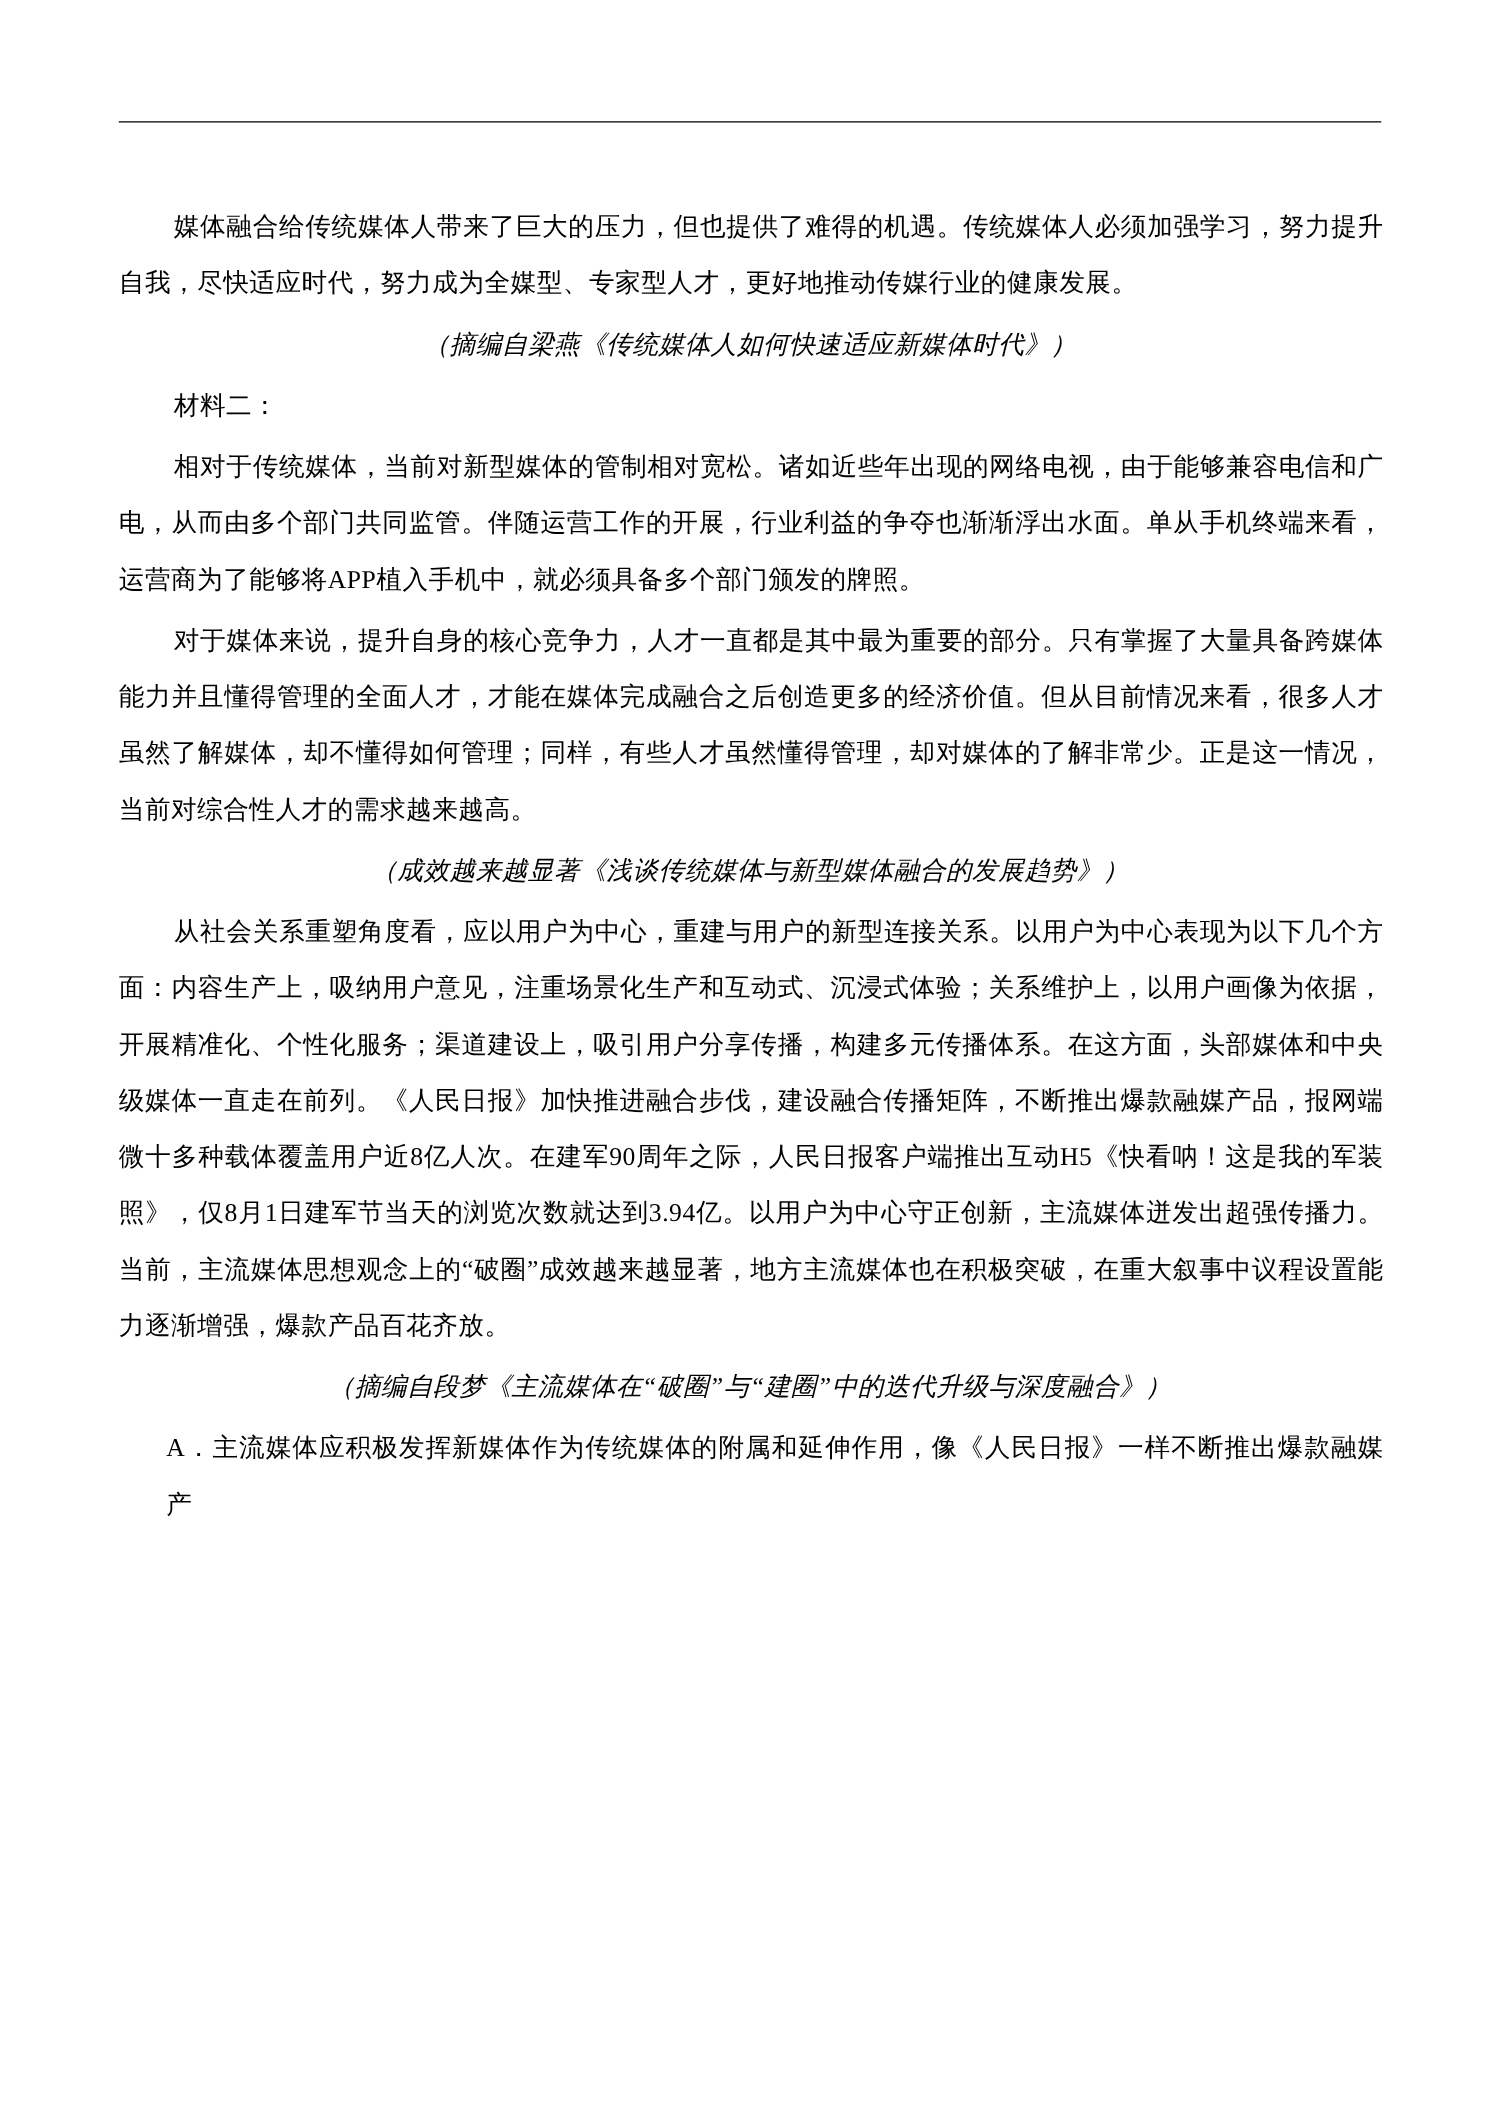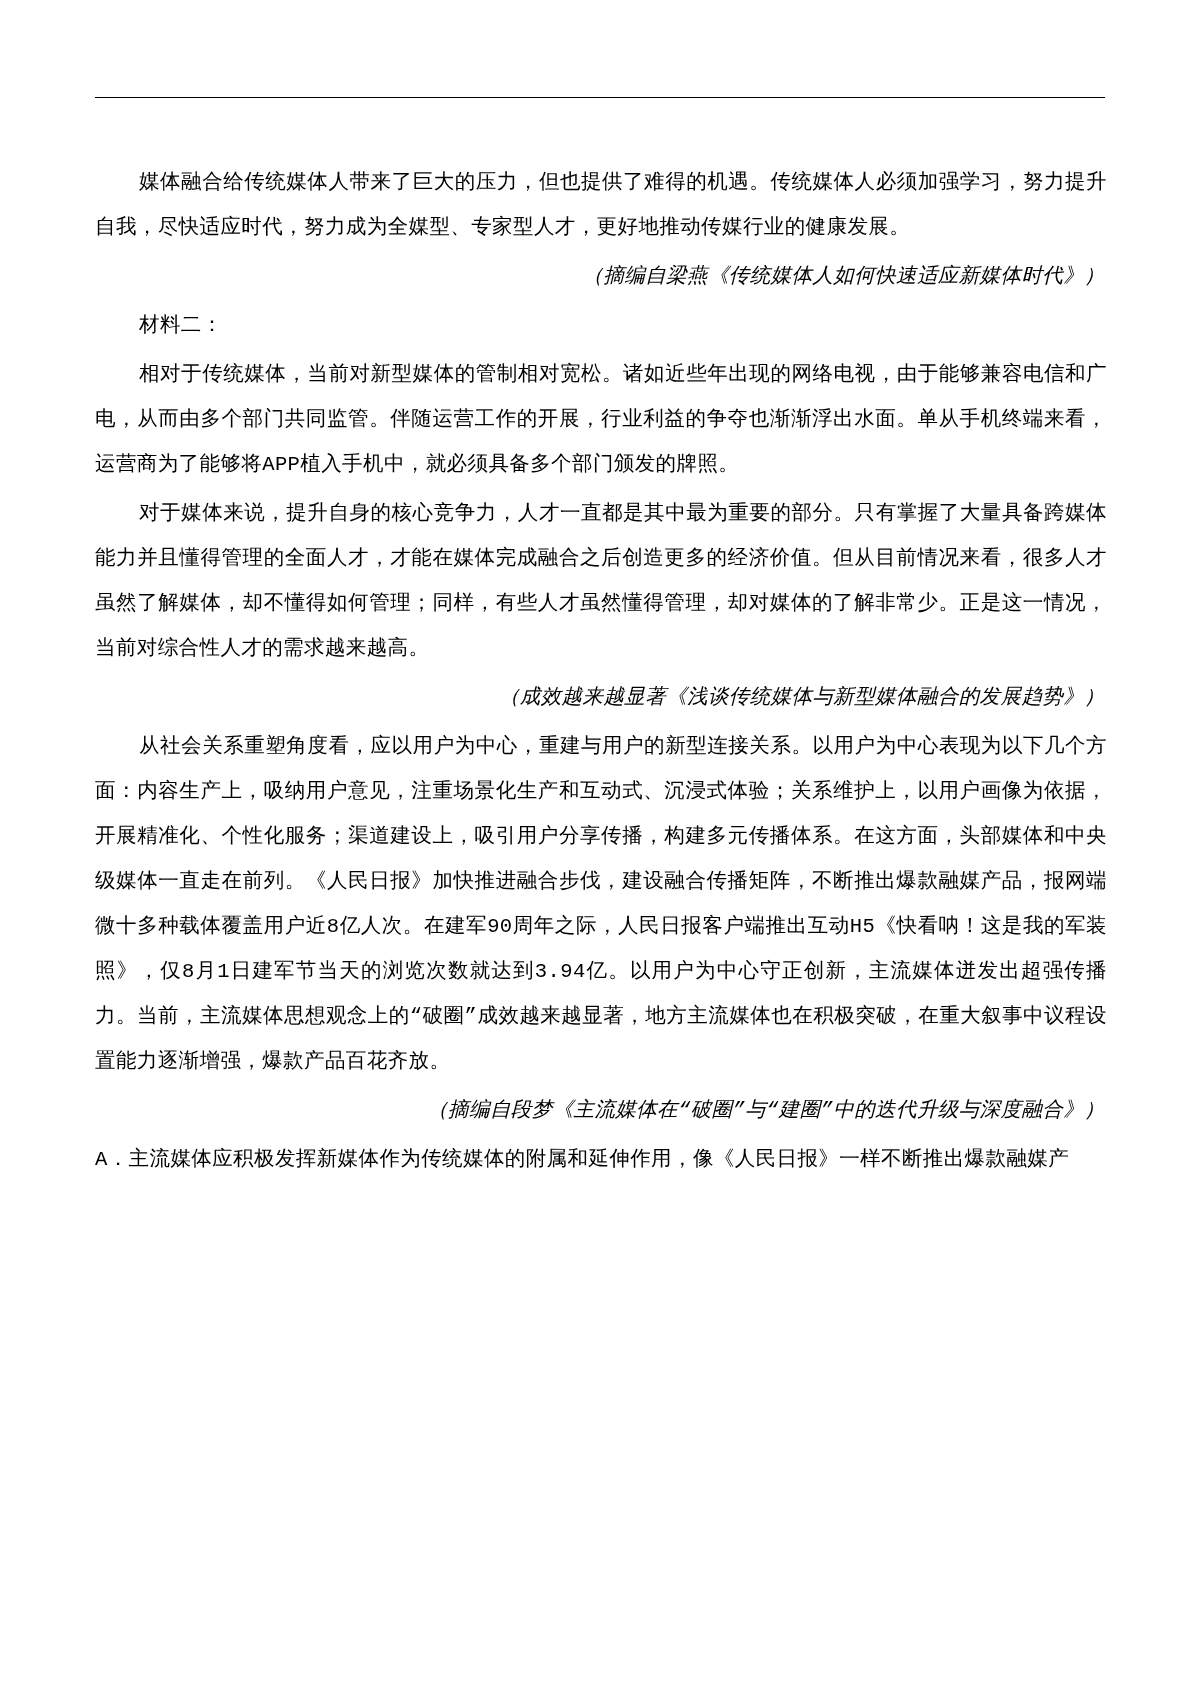--- a/index.html
+++ b/index.html
@@ -16,21 +16,20 @@
     overflow: hidden;
   }
   .page {
     position: absolute;
     top: 0;
     left: 0;
     width: 1200px;
     height: 1698px;
     box-sizing: border-box;
     padding: 0;
-    font-family: Liberation Mono, monospace;
   }
   .top-rule {
     position: absolute;
     left: 95px;
     top: 97px;
     width: 1010px;
     height: 0;
     border-top: 1.5px solid #000;
   }
   .content {
@@ -44,34 +43,35 @@
     font-size: 20.5px;
     line-height: 45px;
     text-align: justify;
     text-justify: inter-ideograph;
     letter-spacing: 0.4px;
   }
   .indent2 {
     text-indent: 44px;
   }
   .src {
-    text-align: right;
+    text-align: center;
     margin: 0 0 4px 0;
     font-size: 20.5px;
     line-height: 45px;
     padding-right: 2px;
   }
   .label {
     text-indent: 44px;
   }
   .qtext {
     text-indent: 0;
   }
   .opt {
     text-indent: 0;
+    margin-left: 38px;
   }
   
   .slant { font-style: italic; }
 </style>
 </head>
 <body>
 
 <div class="page">
   <div class="top-rule"></div>
   <div class="content">

